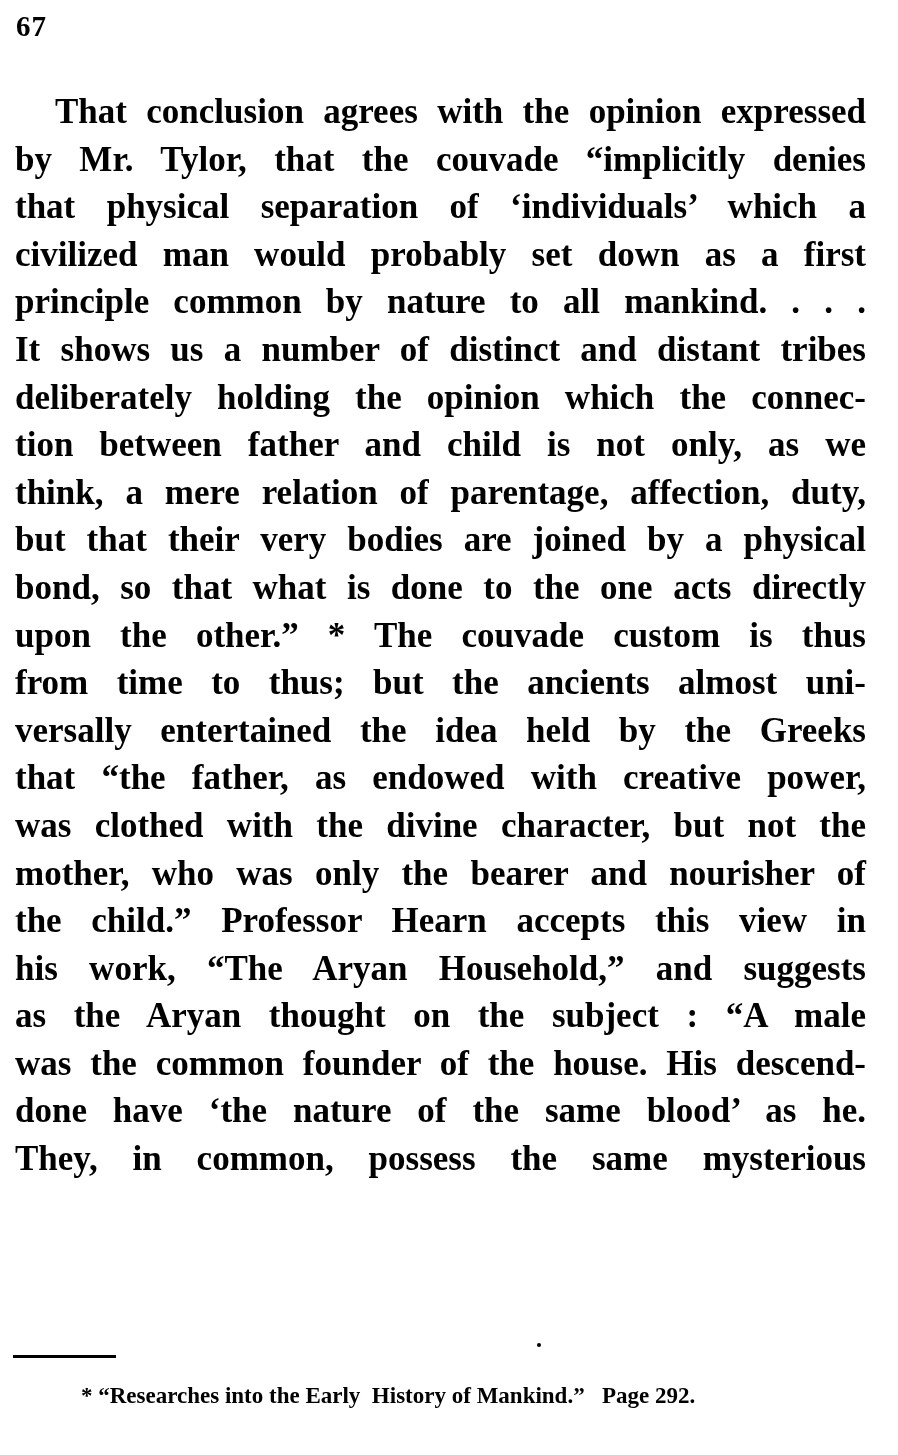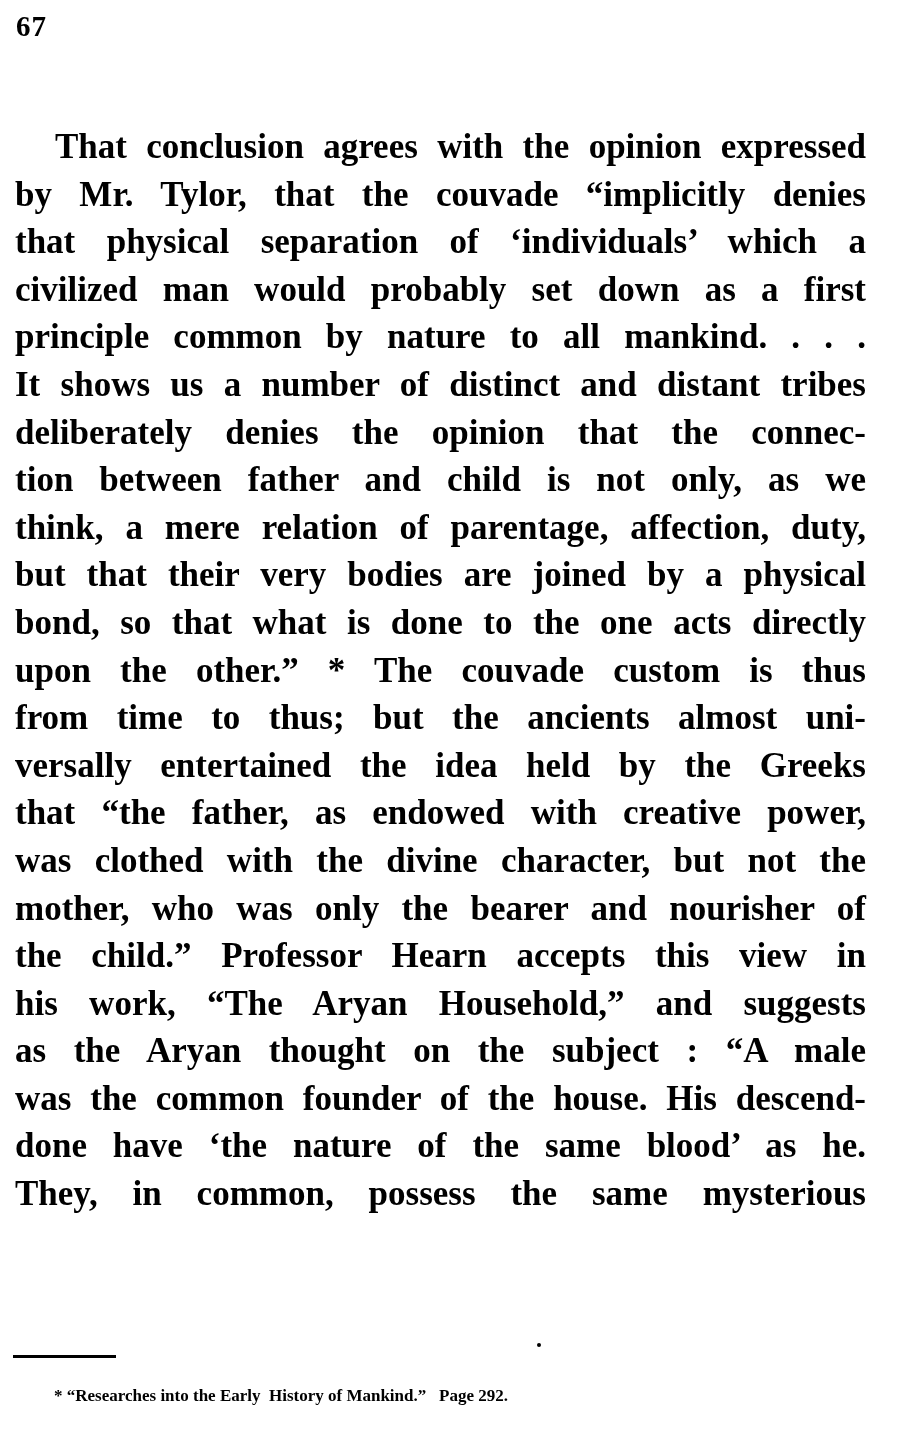--- a/index.html
+++ b/index.html
@@ -31,37 +31,37 @@
     font-size: 35px;
     font-weight: 700;
   }
   .line {
     height: 47.6px;
     line-height: 47.6px;
     text-align: justify;
     text-align-last: justify;
     overflow: visible;
   }
-  .line.indent { text-indent: 40px; margin-top: 35px; }
+  .line.indent { text-indent: 40px; }
   .footnote-rule {
     position: absolute;
     left: 13px;
     top: 1355px;
     width: 103px;
     height: 3px;
     background: #000000;
   }
   .footnote {
     position: absolute;
-    left: 5px;
+    left: 32px;
     top: 1380px;
     width: 860px;
     padding-left: 49px;
     box-sizing: border-box;
-    font-size: 17px;
+    font-size: 23px;
     font-weight: 700;
     line-height: 32px;
     white-space: pre;
   }
   .speck {
     position: absolute;
     left: 537px;
     top: 1343px;
     width: 4px;
     height: 4px;
@@ -76,21 +76,21 @@
 
   <div class="pagenum">67</div>
 
   <div class="textblock">
     <div class="line indent">That conclusion agrees with the opinion expressed</div>
     <div class="line">by Mr. Tylor, that the couvade “implicitly denies</div>
     <div class="line">that physical separation of ‘individuals’ which a</div>
     <div class="line">civilized man would probably set down as a first</div>
     <div class="line">principle common by nature to all mankind. . . .</div>
     <div class="line">It shows us a number of distinct and distant tribes</div>
-    <div class="line">deliberately denies the opinion that the connec-</div>
+    <div class="line">deliberately holding the opinion which the connec-</div>
     <div class="line">tion between father and child is not only, as we</div>
     <div class="line">think, a mere relation of parentage, affection, duty,</div>
     <div class="line">but that their very bodies are joined by a physical</div>
     <div class="line">bond, so that what is done to the one acts directly</div>
     <div class="line">upon the other.” * The couvade custom is thus</div>
     <div class="line">from time to thus; but the ancients almost uni-</div>
     <div class="line">versally entertained the idea held by the Greeks</div>
     <div class="line">that “the father, as endowed with creative power,</div>
     <div class="line">was clothed with the divine character, but not the</div>
     <div class="line">mother, who was only the bearer and nourisher of</div>

